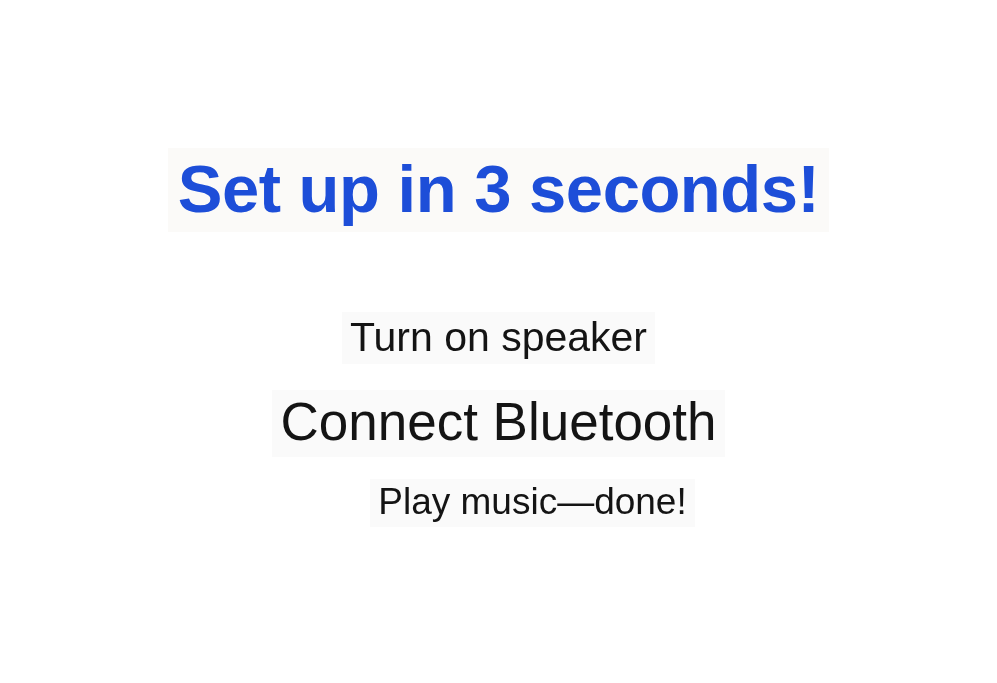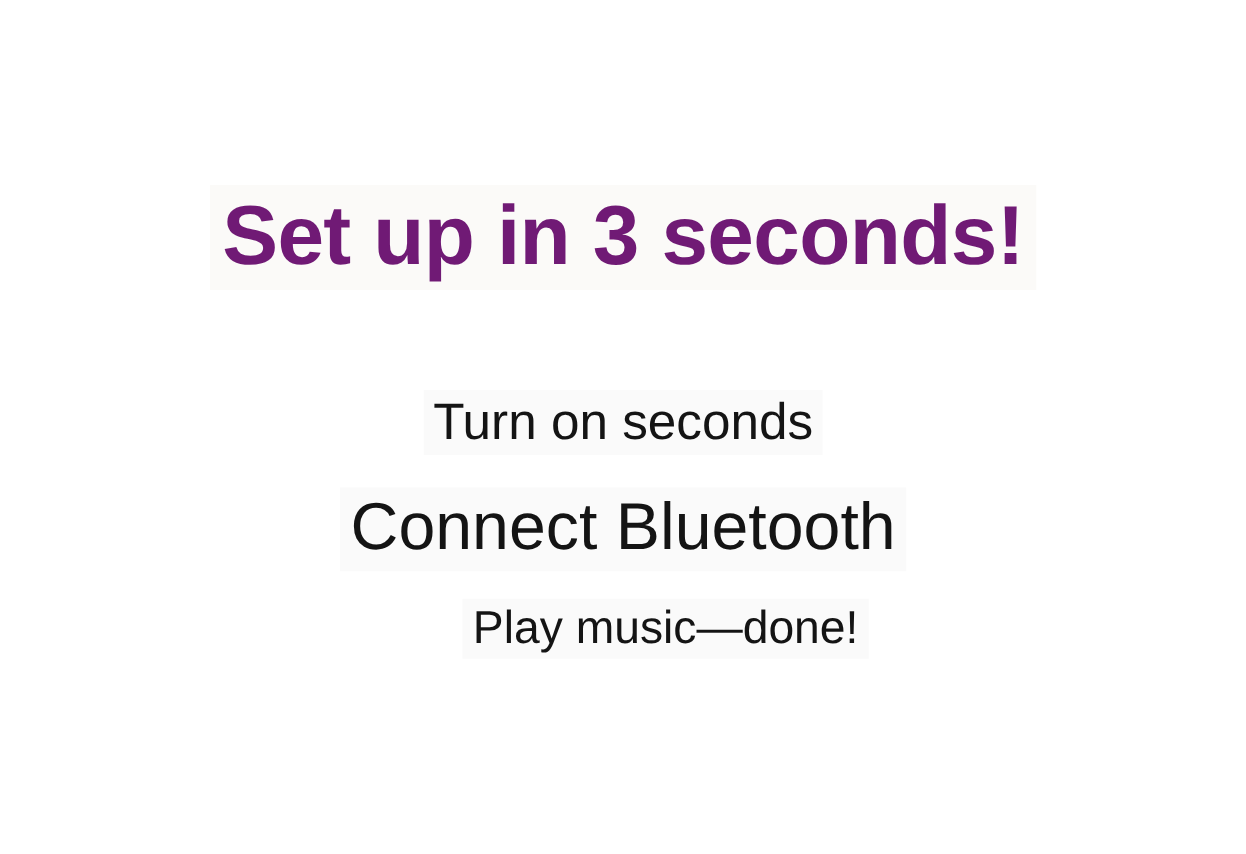--- a/index.html
+++ b/index.html
@@ -31,21 +31,21 @@
     width: 997px;
     text-align: center;
   }
   .headline {
     display: inline-block;
     font-family: "Liberation Sans", sans-serif;
     font-size: 67px;
     font-weight: 700;
     line-height: 1.16;
     letter-spacing: -0.5px;
-    color: #701a75;
+    color: #1d4ed8;
     background: #fbfaf8;
     padding: 2px 10px 4px 10px;
     white-space: nowrap;
   }
 
   
   .steps {
     position: absolute;
     left: 0;
     top: 312px;
@@ -89,21 +89,21 @@
 
 <div class="slide">
 
   <div class="headline-wrap">
     <span class="headline">Set up in 3 seconds!</span>
   </div>
 
   <div class="steps">
 
     <div class="step-row step-row-0">
-      <span class="step-text">Turn on seconds</span>
+      <span class="step-text">Turn on speaker</span>
     </div>
 
     <div class="step-row step-row-1">
       <span class="step-text">Connect Bluetooth</span>
     </div>
 
     <div class="step-row step-row-2">
       <span class="step-text">Play music—done!</span>
     </div>
 

